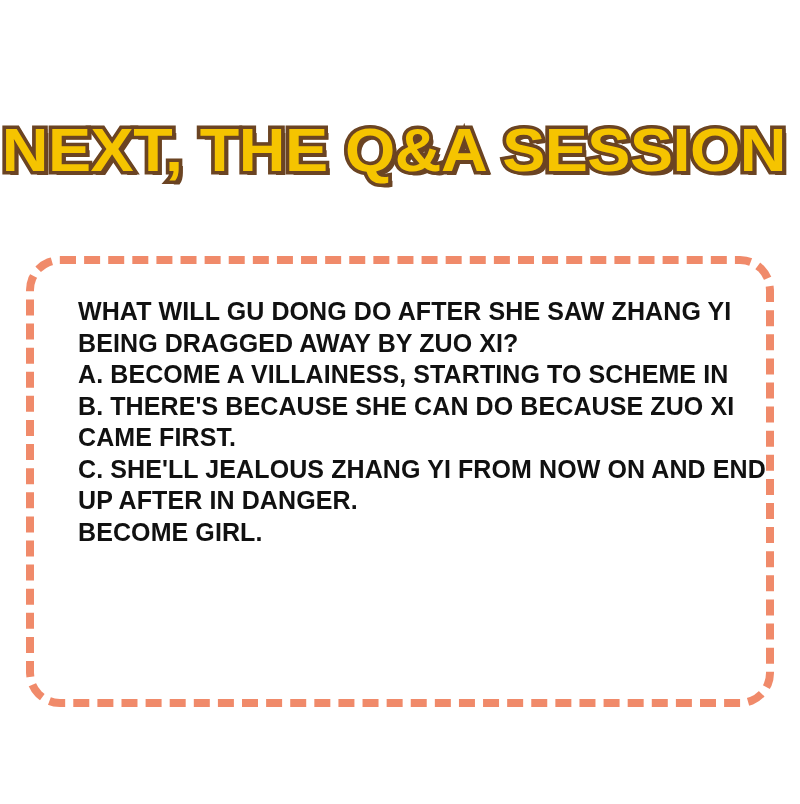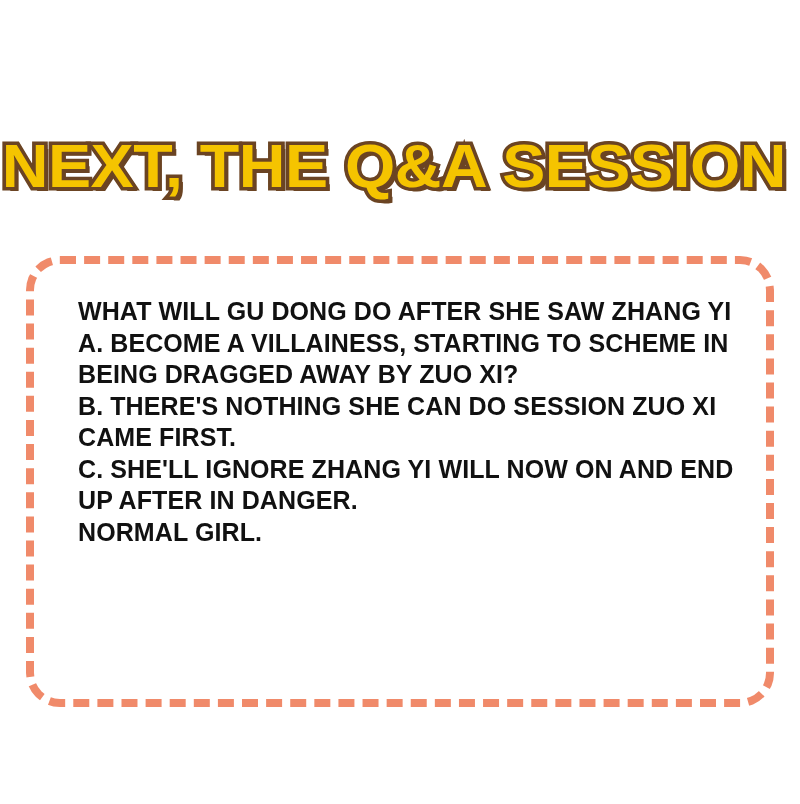--- a/index.html
+++ b/index.html
@@ -16,22 +16,22 @@
   }
 
   
   .title-wrap {
     position: absolute;
     left: 0;
     top: 112px;
     width: 788px;
     height: 76px;
     display: flex;
+    align-items: center;
     justify-content: center;
-    margin-top: 24px;
   }
   .title {
     font-family: "Liberation Sans Narrow", "Liberation Sans", "DejaVu Sans", sans-serif;
     font-weight: 700;
     font-size: 61px;
     line-height: 1;
     letter-spacing: -0.5px;
     white-space: nowrap;
     color: #F5C400;
     transform: scaleX(1.06);
@@ -86,20 +86,20 @@
 <body>
 
 <div class="title-wrap">
   <div class="title">NEXT, THE Q&amp;A SESSION</div>
 </div>
 
 <div class="panel"></div>
 
 <div class="qa-block">
   <div class="qa-line">WHAT WILL GU DONG DO AFTER SHE SAW ZHANG YI</div>
+  <div class="qa-line">BEING DRAGGED AWAY BY ZUO XI?</div>
   <div class="qa-line">A. BECOME A VILLAINESS, STARTING TO SCHEME IN</div>
-  <div class="qa-line">BEING DRAGGED AWAY BY ZUO XI?</div>
-  <div class="qa-line">B. THERE'S NOTHING SHE CAN DO SESSION ZUO XI</div>
+  <div class="qa-line">B. THERE'S BECAUSE SHE CAN DO BECAUSE ZUO XI</div>
   <div class="qa-line">CAME FIRST.</div>
-  <div class="qa-line">C. SHE'LL IGNORE ZHANG YI WILL NOW ON AND END</div>
+  <div class="qa-line">C. SHE'LL JEALOUS ZHANG YI FROM NOW ON AND END</div>
   <div class="qa-line">UP AFTER IN DANGER.</div>
-  <div class="qa-line">NORMAL GIRL.</div>
+  <div class="qa-line">BECOME GIRL.</div>
 </div>
 
 </body></html>

